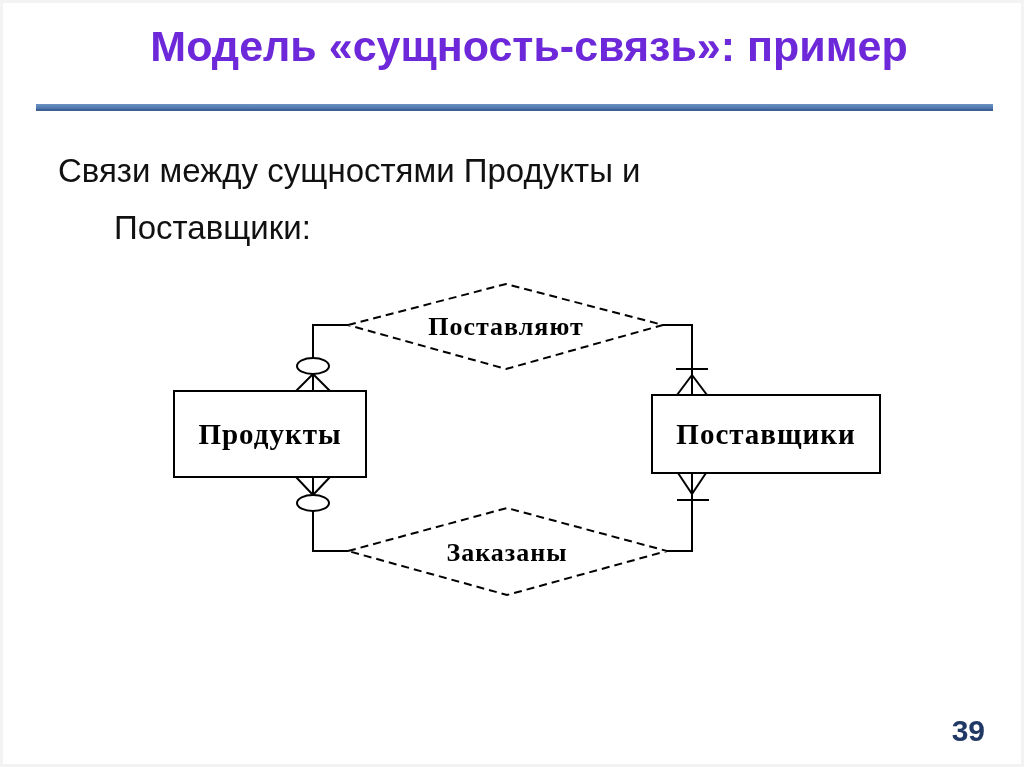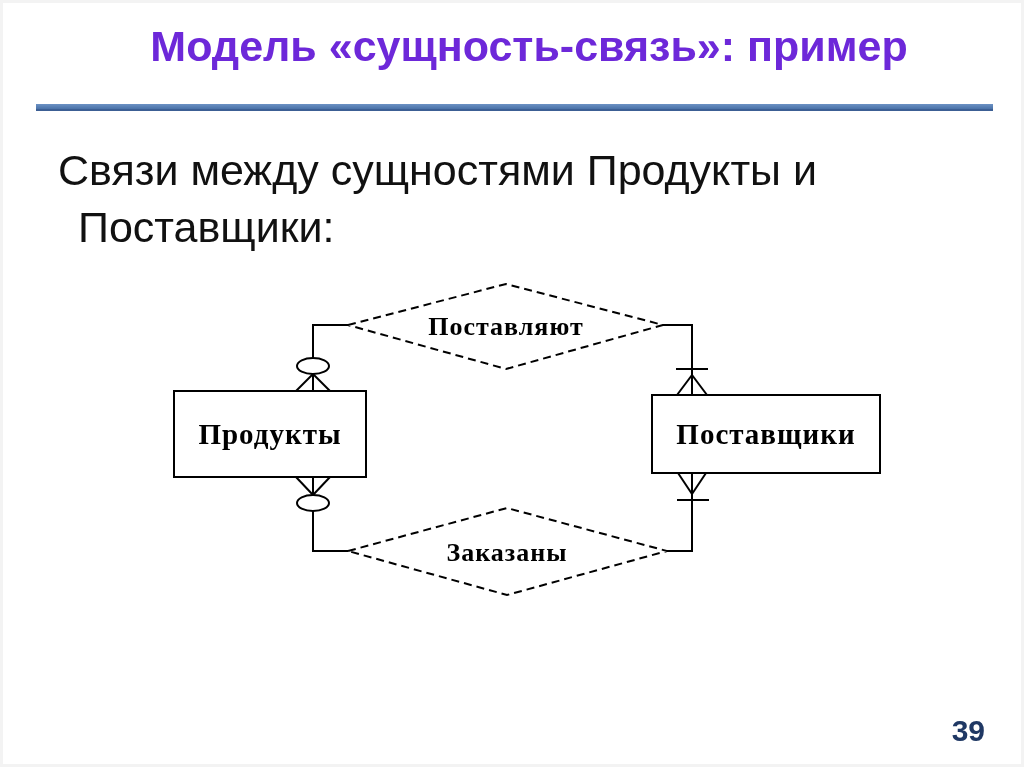--- a/index.html
+++ b/index.html
@@ -29,25 +29,25 @@
   .divider {
     position: absolute;
     left: 36px; top: 104px;
     width: 957px; height: 5px;
     background: linear-gradient(#6c92c4, #4a72a8);
     border-bottom: 2px solid #3c5f94;
   }
   .body-text {
     position: absolute;
     left: 58px; top: 142px;
-    font-size: 43px;
+    font-size: 33px;
     color: #111111;
     line-height: 57px;
   }
-  .body-text .line2 { margin-left: 20px; }
+  .body-text .line2 { margin-left: 56px; }
   .er-svg {
     position: absolute;
     left: 160px; top: 260px;
   }
   .er-svg .shape { fill: #ffffff; stroke: #000000; stroke-width: 2; }
   .er-svg .dashed { stroke-dasharray: 8 5; }
   .er-svg .wire { fill: none; stroke: #000000; stroke-width: 2; }
   .er-svg text {
     font-family: "Liberation Serif", "DejaVu Serif", serif;
     font-weight: bold;

